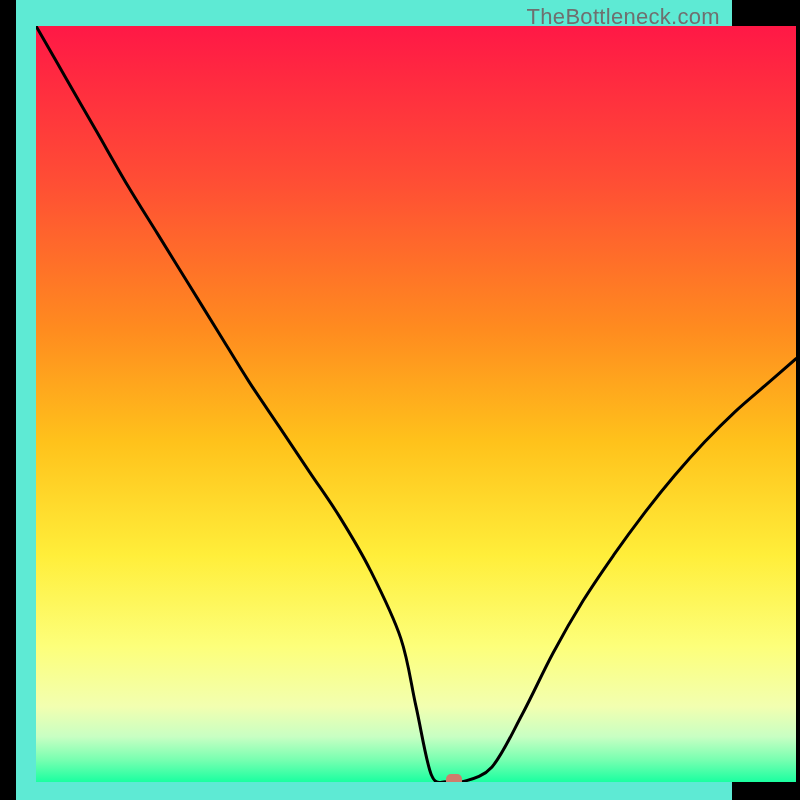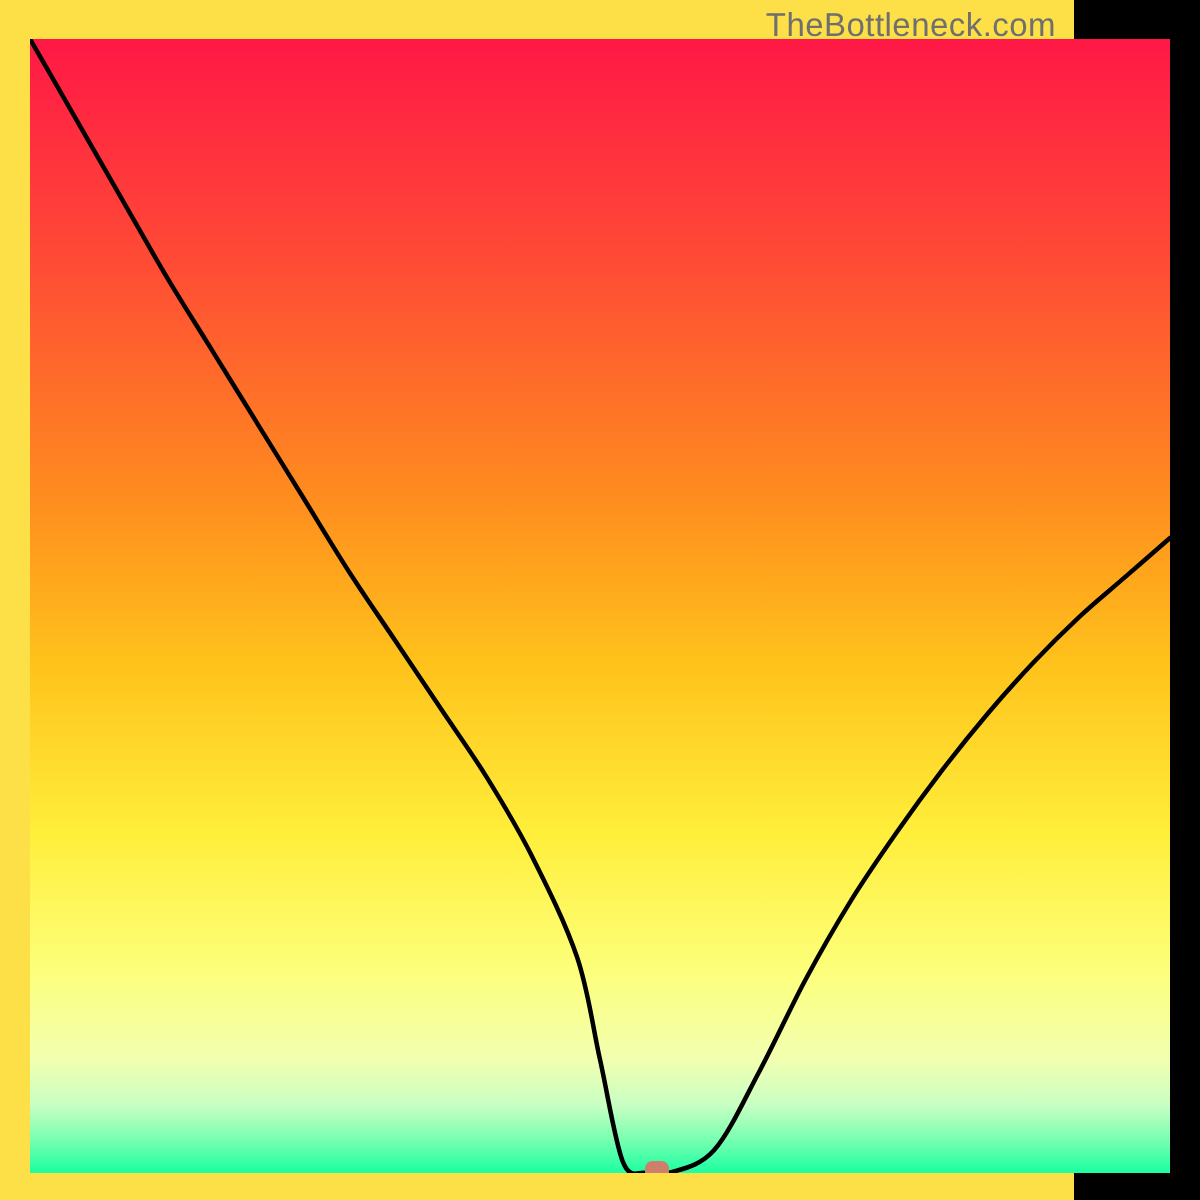--- a/index.html
+++ b/index.html
@@ -8,21 +8,22 @@
     width: 800px;
     height: 800px;
     background: #000;
     font-family: Arial, Helvetica, sans-serif;
     overflow: hidden;
   }
   .frame {
     position: relative;
     width: 716px;
     height: 800px;
-    background: #fde047;
+    background: #5eead4;
+    margin-left: 16px;
   }
   .watermark {
     position: absolute;
     top: 4px;
     right: 12px;
     color: #6f6f6f;
     font-size: 22px;
     font-weight: 500;
     letter-spacing: 0.3px;
     z-index: 20;

